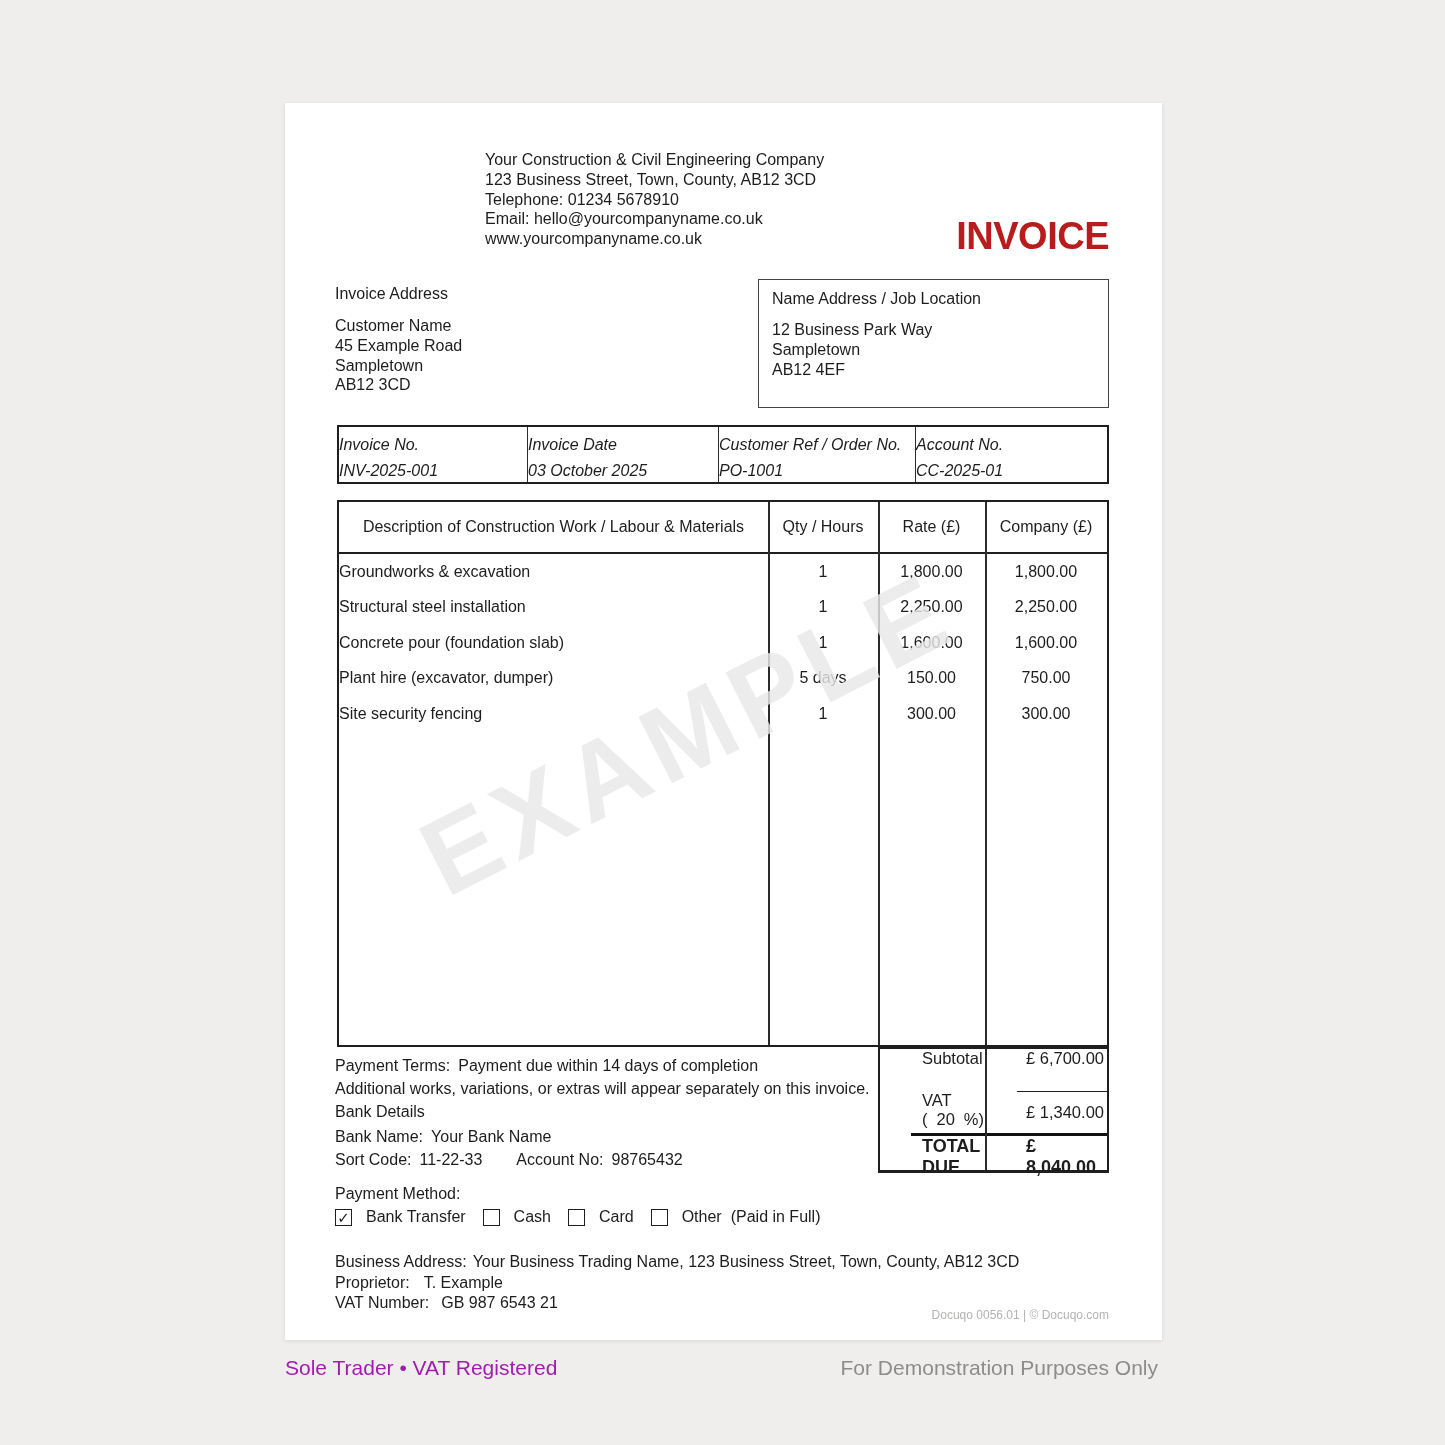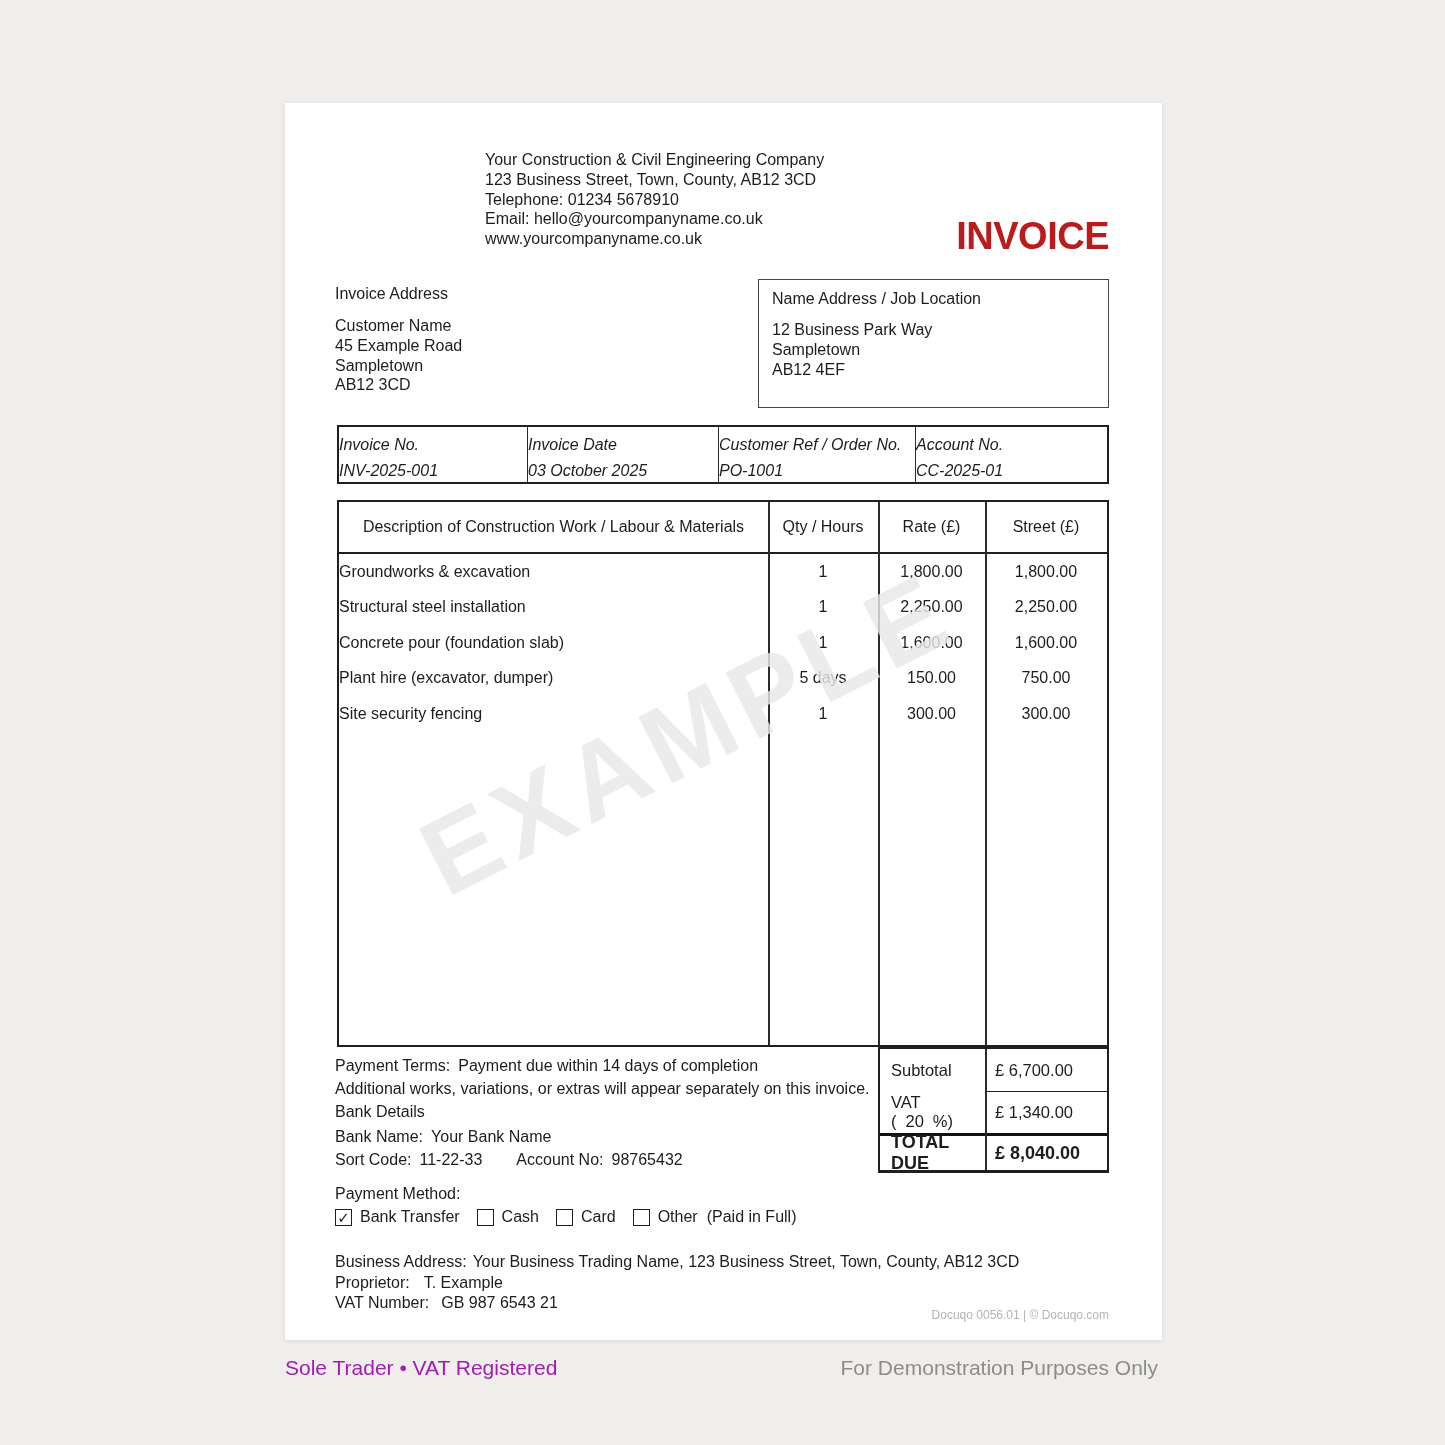--- a/index.html
+++ b/index.html
@@ -62,40 +62,40 @@
   }
   .irow .c-desc { text-align:left; }
   .irow div { text-align:center; }
   .irow div.c-desc { text-align:left; }
   
   .totals {
     position:absolute; left:593px; top:944px; width:231px; height:126px;
     border:2px solid #1f1f1f; border-bottom-width:3px;
   }
   .t-divider { position:absolute; top:0; bottom:0; left:105px; width:1.5px; background:#2b2b2b; }
-  .t-row { display:flex; align-items:center; font-size:16.5px; }
+  .t-row { display:flex; font-size:16.5px;margin-left:31px; }
   .t-lbl { width:106px; padding-left:11px; }
   .t-val { flex:1; padding-left:9px; }
   .t-sub { height:42px; }
   .t-vat { height:42px; }
   .t-vat .t-val { border-top:1.5px solid #1f1f1f; height:100%; display:flex; align-items:center; }
   .t-total { height:37px; border-top:3px solid #111; font-weight:bold; font-size:18px; }
   .vat-rate { margin:0 9px; }
   
   .note-line { position:absolute; left:50px; font-size:16px; white-space:nowrap; }
   .gap8 { margin-left:8px; } .gap6 { margin-left:6px; }
   .gap12 { margin-left:12px; } .gap14 { margin-left:14px; } .gap34 { margin-left:34px; }
   .pm-label { position:absolute; left:50px; top:1082px; font-size:16px; }
   .pm-row { position:absolute; left:50px; top:1105px; display:flex; align-items:center; font-size:16px; }
   .cb {
     width:17px; height:17px; border:1.5px solid #1f1f1f; display:inline-flex;
     align-items:center; justify-content:center; flex:0 0 auto; cursor:pointer;
   }
   .cb .tick { font-weight:bold; font-size:15px; line-height:1; }
-  .cb-label { margin-left:8px; }
+  .cb-label { margin-left:14px; }
   .cb-gap { margin-left:17px; }
   .pm-suffix { margin-left:9px; }
   .biz-line { position:absolute; left:50px; font-size:16px; white-space:nowrap; }
   .doc-ref { position:absolute; right:53px; top:1205px; font-size:12px; color:#b3b3b2; }
   
   .watermark {
     position:absolute; left:112px; top:568px; width:580px; text-align:center;
     transform:rotate(-27deg);
     font-size:108px; font-weight:bold; letter-spacing:8px;
     color:rgba(232,232,232,0.82); z-index:5; pointer-events:none; white-space:nowrap;
@@ -155,21 +155,21 @@
   </div>
 
   <div class="items-table">
     <div class="vline vl1"></div>
     <div class="vline vl2"></div>
     <div class="vline vl3"></div>
     <div class="ithead">
       <div>Description of Construction Work / Labour &amp; Materials</div>
       <div>Qty / Hours</div>
       <div>Rate (£)</div>
-      <div>Street (£)</div>
+      <div>Company (£)</div>
     </div>
     <div class="irow">
       <div class="c-desc">Groundworks &amp; excavation</div>
       <div>1</div>
       <div>1,800.00</div>
       <div>1,800.00</div>
     </div>
     <div class="irow">
       <div class="c-desc">Structural steel installation</div>
       <div>1</div>

